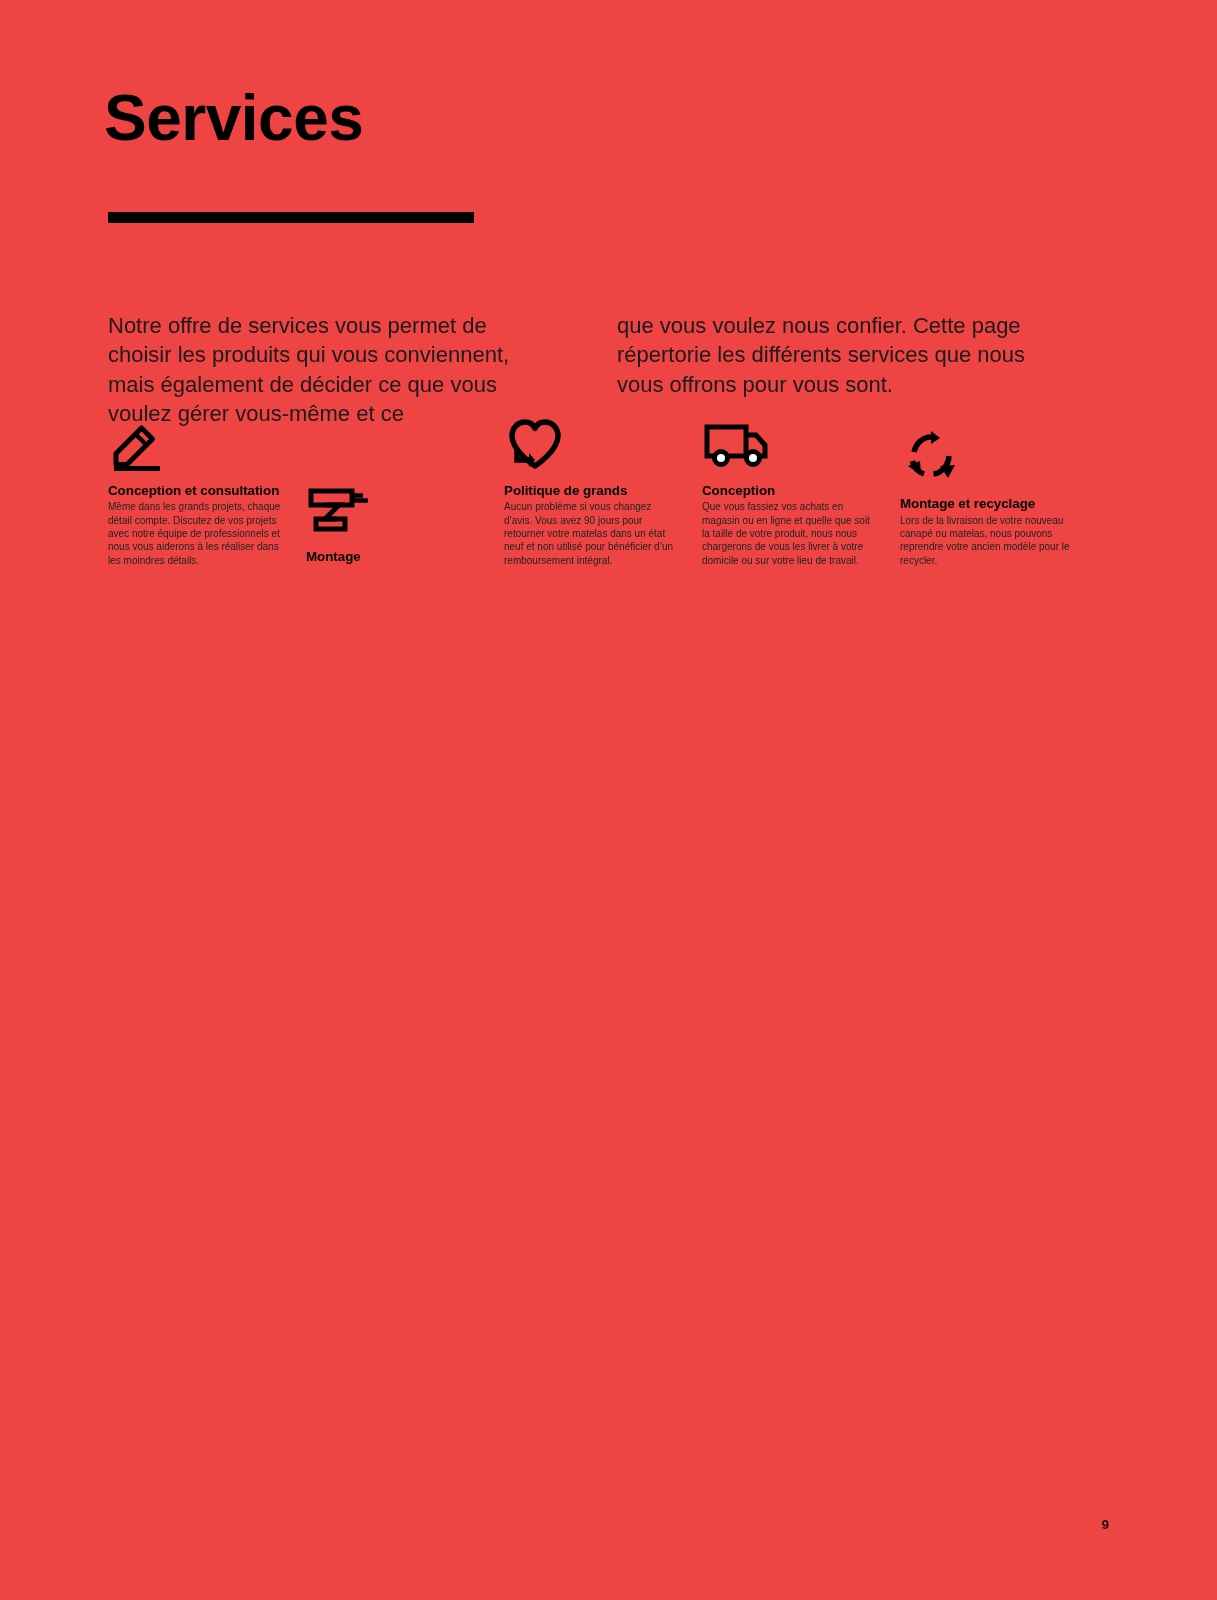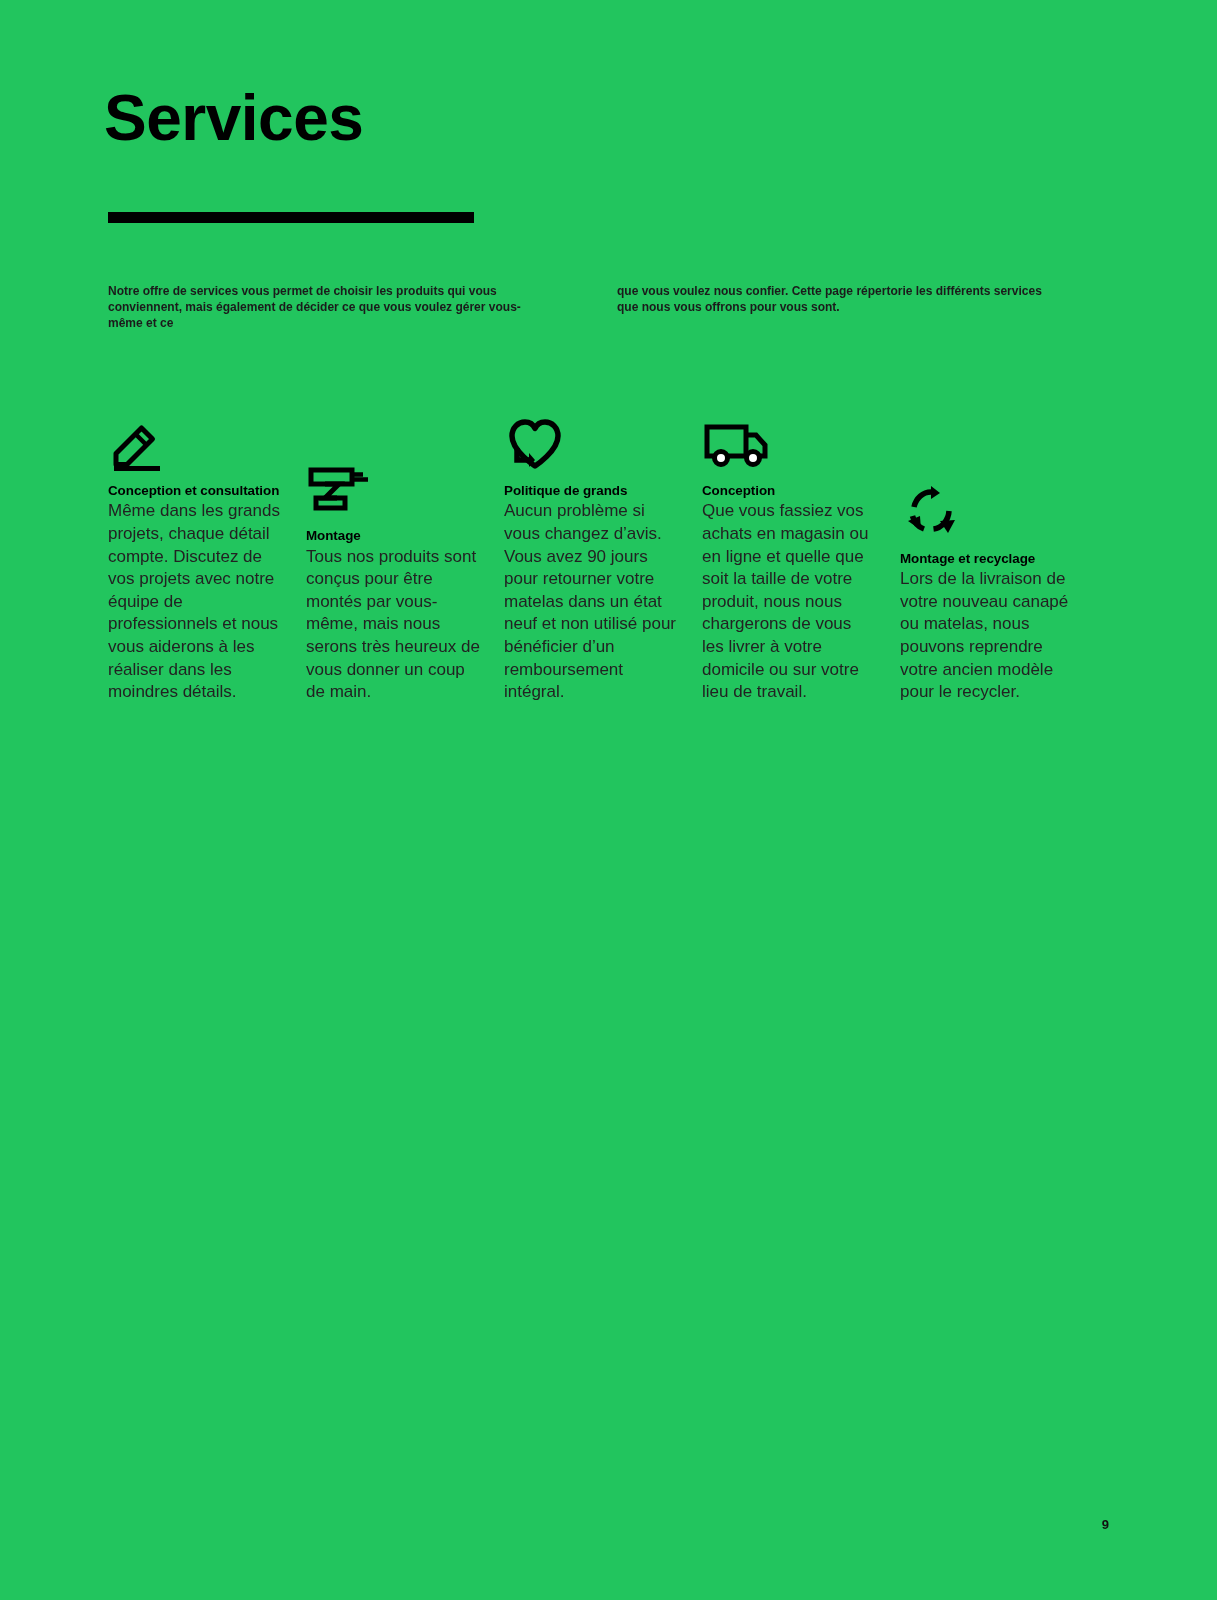--- a/index.html
+++ b/index.html
@@ -14,21 +14,21 @@
     height: 1600px;
     position: relative;
     font-family: "Liberation Sans", "DejaVu Sans", sans-serif;
     color: #141414;
     overflow: hidden;
   }
 
   .page {
     position: absolute;
     inset: 0;
-    background: #22c55e;
+    background: #ef4444;
   }
 
   
   .page-title {
     position: absolute;
     left: 104px;
     top: 86px;
     font-size: 64px;
     font-weight: 700;
     letter-spacing: -0.5px;
@@ -50,24 +50,25 @@
   .intro {
     position: absolute;
     top: 283px;
     left: 108px;
     width: 990px;
     display: flex;
     gap: 62px;
   }
   .intro-col {
     width: 447px;
-    font-size: 12px;
+    font-size: 22px;
     line-height: 1.34;
     color: #1b1b1b;
-    font-weight: 700;
+    font-weight: 400;
+    margin-top: 28px;
   }
   .intro-col p { margin: 0; }
 
   
   .services-row {
     position: absolute;
     top: 415px;
     left: 108px;
     width: 990px;
     display: flex;
@@ -85,21 +86,21 @@
   .service-icon svg { display: block; }
   .service-title {
     font-size: 13.4px;
     font-weight: 700;
     line-height: 1.22;
     color: #000000;
     margin: 0 0 1px 0;
     letter-spacing: -0.05px;
   }
   .service-body {
-    font-size: 17px;
+    font-size: 10px;
     font-weight: 400;
     line-height: 1.33;
     color: #222222;
     margin: 0;
   }
 
   
   .page-number {
     position: absolute;
     right: 108px;
@@ -144,21 +145,20 @@
     <div class="service">
       <span class="service-icon">
         <svg width="66" height="56" viewBox="0 0 66 56" fill="none" xmlns="http://www.w3.org/2000/svg">
           <rect x="5" y="10" width="41" height="14" stroke="#000" stroke-width="5"></rect>
           <path d="M46 14.5 L57 14.5 M46 19.5 L62 19.5" stroke="#000" stroke-width="4.5"></path>
           <path d="M19 24 L33 24 L19 38 L31 38" stroke="#000" stroke-width="5" stroke-linejoin="miter" fill="none"></path>
           <rect x="10" y="38" width="29" height="10" stroke="#000" stroke-width="5"></rect>
         </svg>
       </span>
       <div class="service-title">Montage</div>
-      <p class="service-body">Tous nos produits sont conçus pour être montés par vous-même, mais nous serons très heureux de vous donner un coup de main.</p>
     </div>
 
     <div class="service">
       <span class="service-icon">
         <svg width="62" height="56" viewBox="0 0 62 56" fill="none" xmlns="http://www.w3.org/2000/svg">
           <path d="M31 51 C31 51 8 36 8 21 C8 12.5 14 7 21 7 C26 7 29.5 10 31 13.5 C32.5 10 36 7 41 7 C48 7 54 12.5 54 21 C54 36 31 51 31 51 Z" stroke="#000" stroke-width="5.5" stroke-linejoin="round" fill="none"></path>
           <path d="M13 33 L13 45 L25 45" stroke="#000" stroke-width="5.5" fill="none"></path>
           <path d="M25 38 L31 45 L25 52 Z" fill="#000"></path>
         </svg>
       </span>

